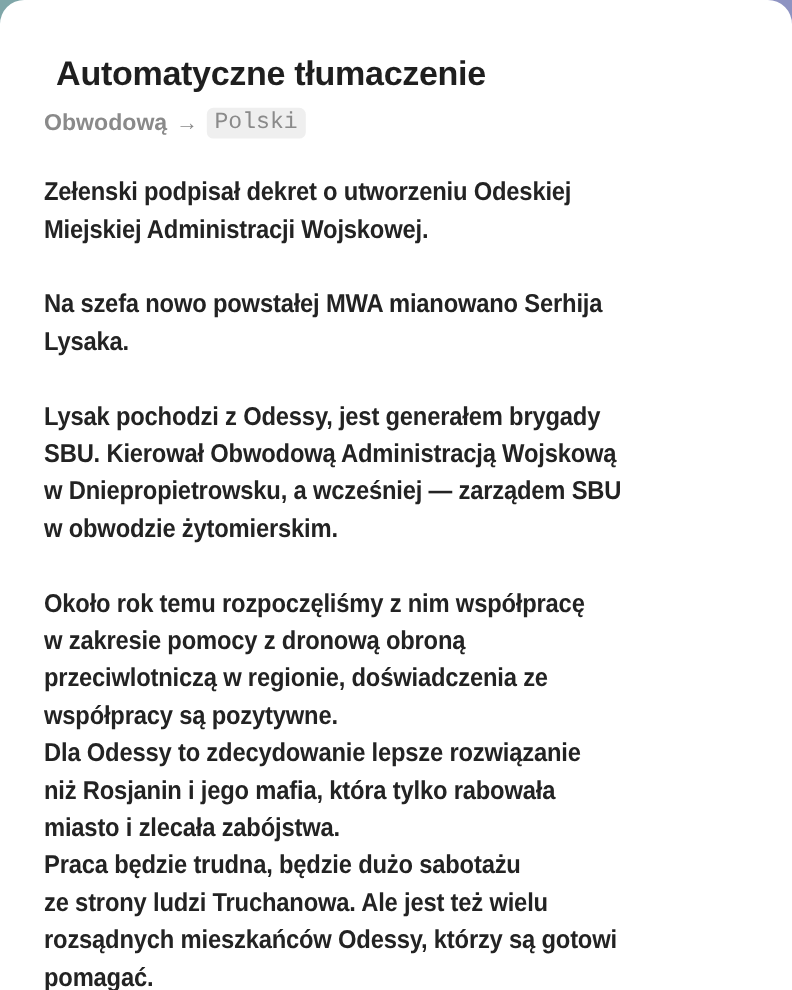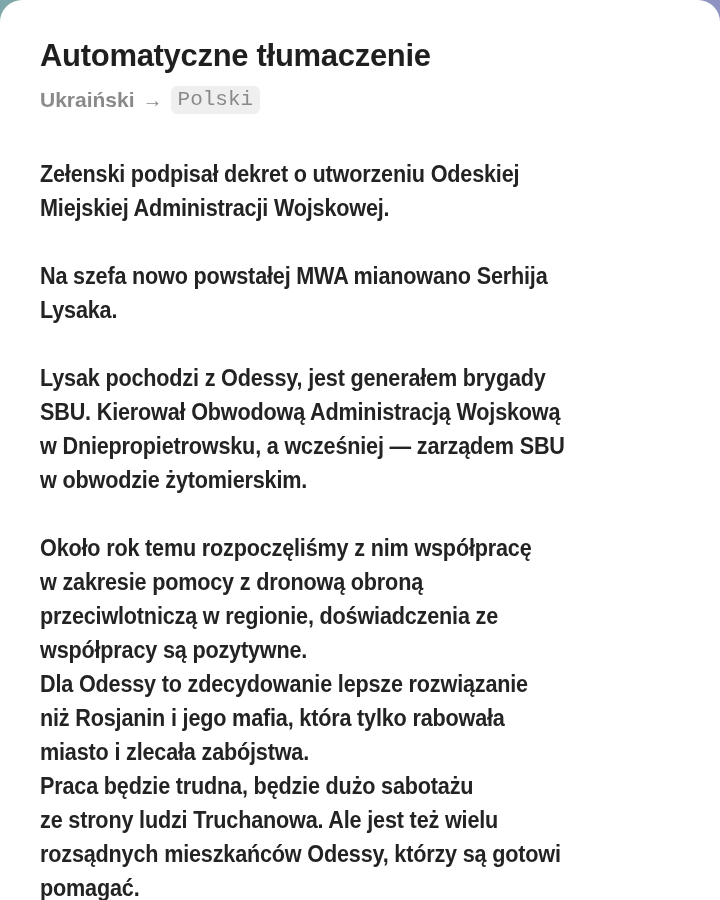--- a/index.html
+++ b/index.html
@@ -46,21 +46,21 @@
       left: 40px;
       top: 36px;
       right: 40px;
     }
     .title {
       font-size: 31px;
       font-weight: bold;
       color: #1f1f1f;
       letter-spacing: -0.3px;
       line-height: 40px;
-      margin: 0;
+      margin: 11px;
     }
     .lang-row {
       margin-top: 10px;
       display: flex;
       align-items: center;
       font-size: 21px;
       color: #8a8a8a;
       line-height: 28px;
     }
     .lang-source {
@@ -108,21 +108,21 @@
 </head>
 <body>
 
 <div class="backdrop-left"></div>
 <div class="backdrop-right"></div>
 
 <div class="card">
   <div class="header">
     <h1 class="title">Automatyczne tłumaczenie</h1>
     <div class="lang-row">
-      <span class="lang-source">Ukraiński</span>
+      <span class="lang-source">Obwodową</span>
       <span class="lang-arrow">→</span>
       <span class="lang-target">Polski</span>
     </div>
   </div>
 
   <div class="body-text">
     <p class="para">
       <span class="line">Zełenski podpisał dekret o utworzeniu Odeskiej</span>
       <span class="line">Miejskiej Administracji Wojskowej.</span>
     </p>

